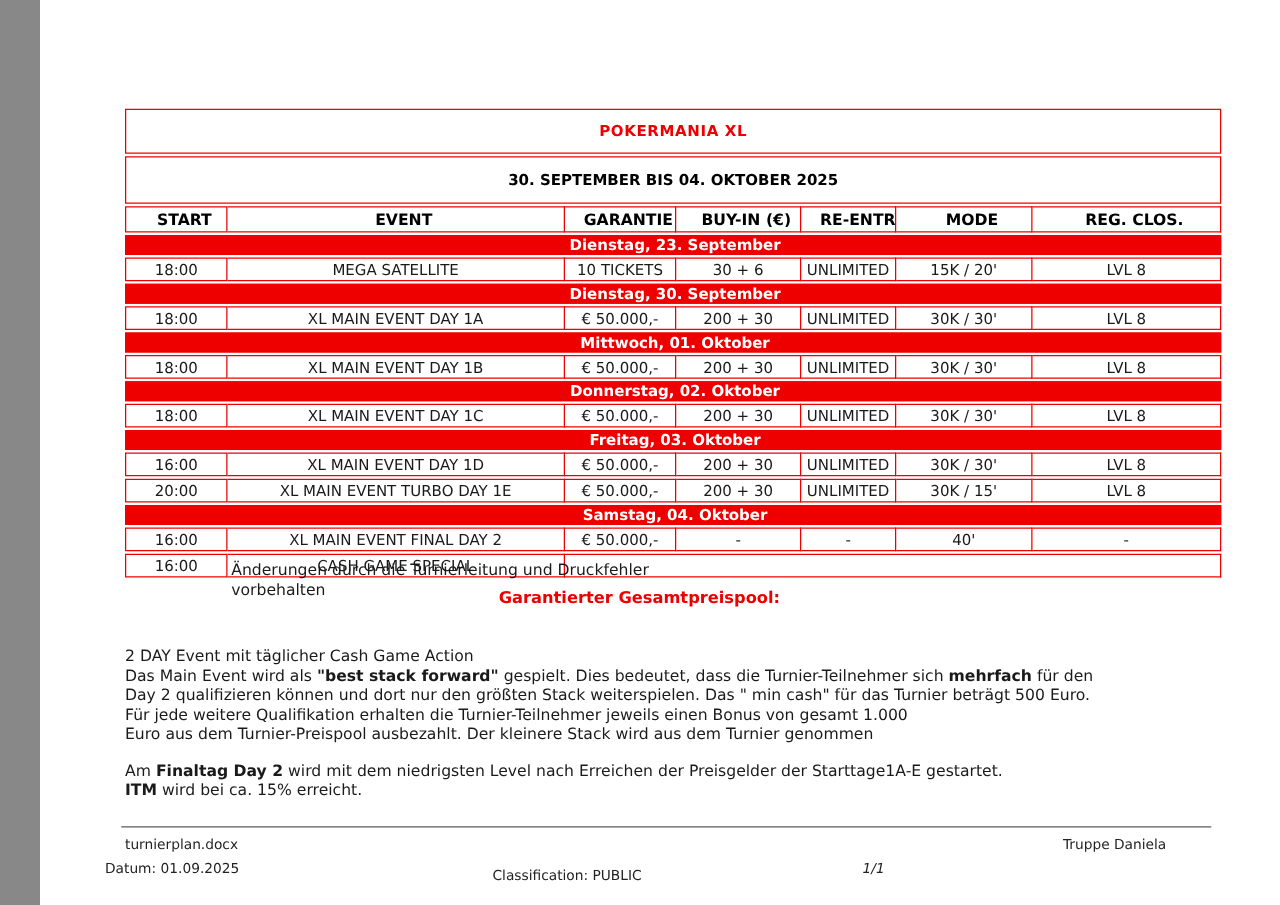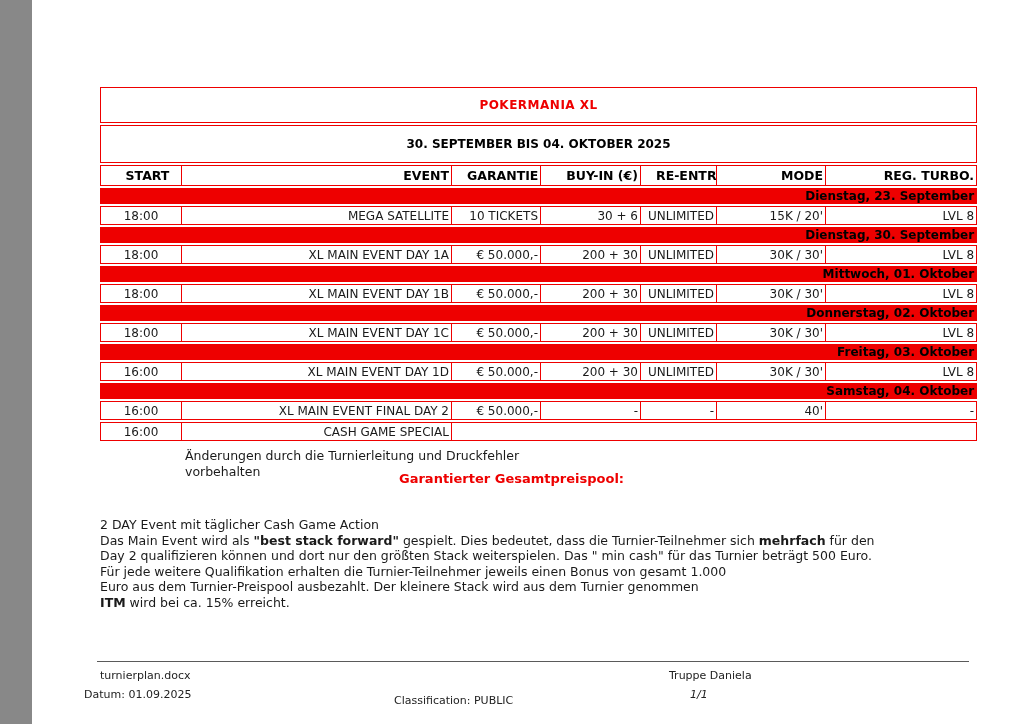--- a/index.html
+++ b/index.html
@@ -24,41 +24,41 @@
   }
   table.sched td{
     border:1px solid var(--red);
     padding:0 2px;
     font-size:12px;
     text-align:center;
     vertical-align:middle;
     overflow:hidden;
     white-space:nowrap;
   }
-  table.sched td + td{border-left:none;text-align:right;}
+  table.sched td + td{border-left:none;}
   td.title-cell{
     height:34px;
     font-size:18px;font-weight:bold;color:var(--red);
     letter-spacing:.5px;
   }
   td.subtitle-cell{
     height:36px;
     font-size:13.5px;font-weight:bold;color:#000;
     vertical-align:bottom;
     padding-bottom:2px;
   }
   tr.hdr td{
     height:19px;
     font-size:12.5px;font-weight:bold;color:#000;padding-left:15px;
   }
   tr.band td{
     height:14px;
     background:var(--red);
-    color:#000000;font-weight:bold;font-size:12px;
-    text-align:right;padding-left:5px;
+    color:#ffffff;font-weight:bold;font-size:12px;
+    text-align:center;padding-left:5px;
   }
   tr.ev td{height:17px;}
   
   .disclaimer{
     position:absolute;left:153px;top:448px;
     font-size:12.5px;line-height:16px;color:var(--ink);
     white-space:nowrap;
   }
   .guarantee{
     position:absolute;left:367px;top:471px;
@@ -74,21 +74,21 @@
   .b{font-weight:bold;}
   .block2{margin-top:14px;}
   
   .footer-rule{
     position:absolute;left:65px;top:661px;width:872px;
     border-top:1px solid #5a5a5a;height:0;
   }
   .ftxt{position:absolute;font-size:11px;color:#222;white-space:nowrap;}
   .f-file{left:68px;top:669px;}
   .f-date{left:52px;top:688px;}
-  .f-author{left:637px;top:669px;width:300px;text-align:left;}
+  .f-author{left:601px;top:669px;width:300px;text-align:right;}
   .f-page{left:658px;top:688px;width:300px;text-align:left;font-style:italic;}
   .f-class{left:362px;top:694px;width:300px;text-align:left;}
 </style>
 </head>
 <body>
 
 <div class="page">
 
   <table class="sched">
     <colgroup>
@@ -107,21 +107,21 @@
       <tr>
         <td class="subtitle-cell" colspan="7">30. SEPTEMBER BIS 04. OKTOBER 2025</td>
       </tr>
       <tr class="hdr">
         <td>START</td>
         <td>EVENT</td>
         <td>GARANTIE</td>
         <td>BUY-IN (€)</td>
         <td>RE-ENTRY</td>
         <td>MODE</td>
-        <td>REG. TURBO.</td>
+        <td>REG. CLOS.</td>
       </tr>
 
       <tr class="band">
         <td colspan="7">Dienstag, 23. September</td>
       </tr>
       <tr class="ev">
         <td>18:00</td>
         <td>MEGA SATELLITE</td>
         <td>10 TICKETS</td>
         <td>30 + 6</td>
@@ -172,20 +172,29 @@
       <tr class="band">
         <td colspan="7">Freitag, 03. Oktober</td>
       </tr>
       <tr class="ev">
         <td>16:00</td>
         <td>XL MAIN EVENT DAY 1D</td>
         <td>€ 50.000,-</td>
         <td>200 + 30</td>
         <td>UNLIMITED</td>
         <td>30K / 30'</td>
+        <td>LVL 8</td>
+      </tr>
+      <tr class="ev">
+        <td>20:00</td>
+        <td>XL MAIN EVENT TURBO DAY 1E</td>
+        <td>€ 50.000,-</td>
+        <td>200 + 30</td>
+        <td>UNLIMITED</td>
+        <td>30K / 15'</td>
         <td>LVL 8</td>
       </tr>
 
       <tr class="band">
         <td colspan="7">Samstag, 04. Oktober</td>
       </tr>
       <tr class="ev">
         <td>16:00</td>
         <td>XL MAIN EVENT FINAL DAY 2</td>
         <td>€ 50.000,-</td>
@@ -210,20 +219,21 @@
   <div class="guarantee">
     <div class="ln">Garantierter Gesamtpreispool:</div>
   </div>
 
   <div class="bodytext">
     <div class="ln">2 DAY Event mit täglicher Cash Game Action</div>
     <div class="ln"><span>Das Main Event wird als </span><span class="b">"best stack forward"</span><span> gespielt. Dies bedeutet, dass die Turnier-Teilnehmer sich </span><span class="b">mehrfach</span><span> für den</span></div>
     <div class="ln">Day 2 qualifizieren können und dort nur den größten Stack weiterspielen. Das " min cash" für das Turnier beträgt 500 Euro.</div>
     <div class="ln">Für jede weitere Qualifikation erhalten die Turnier-Teilnehmer jeweils einen Bonus von gesamt 1.000</div>
     <div class="ln">Euro aus dem Turnier-Preispool ausbezahlt. Der kleinere Stack wird aus dem Turnier genommen</div>
+    <div class="ln block2"><span>Am </span><span class="b">Finaltag Day 2</span><span> wird mit dem niedrigsten Level nach Erreichen der Preisgelder der Starttage1A-E gestartet.</span></div>
     <div class="ln"><span class="b">ITM</span><span> wird bei ca. 15% erreicht.</span></div>
   </div>
 
   <div class="footer-rule"></div>
   <div class="ftxt f-file">turnierplan.docx</div>
   <div class="ftxt f-author">Truppe Daniela</div>
   <div class="ftxt f-date">Datum: 01.09.2025</div>
   <div class="ftxt f-page">1/1</div>
   <div class="ftxt f-class">Classification: PUBLIC</div>
 

